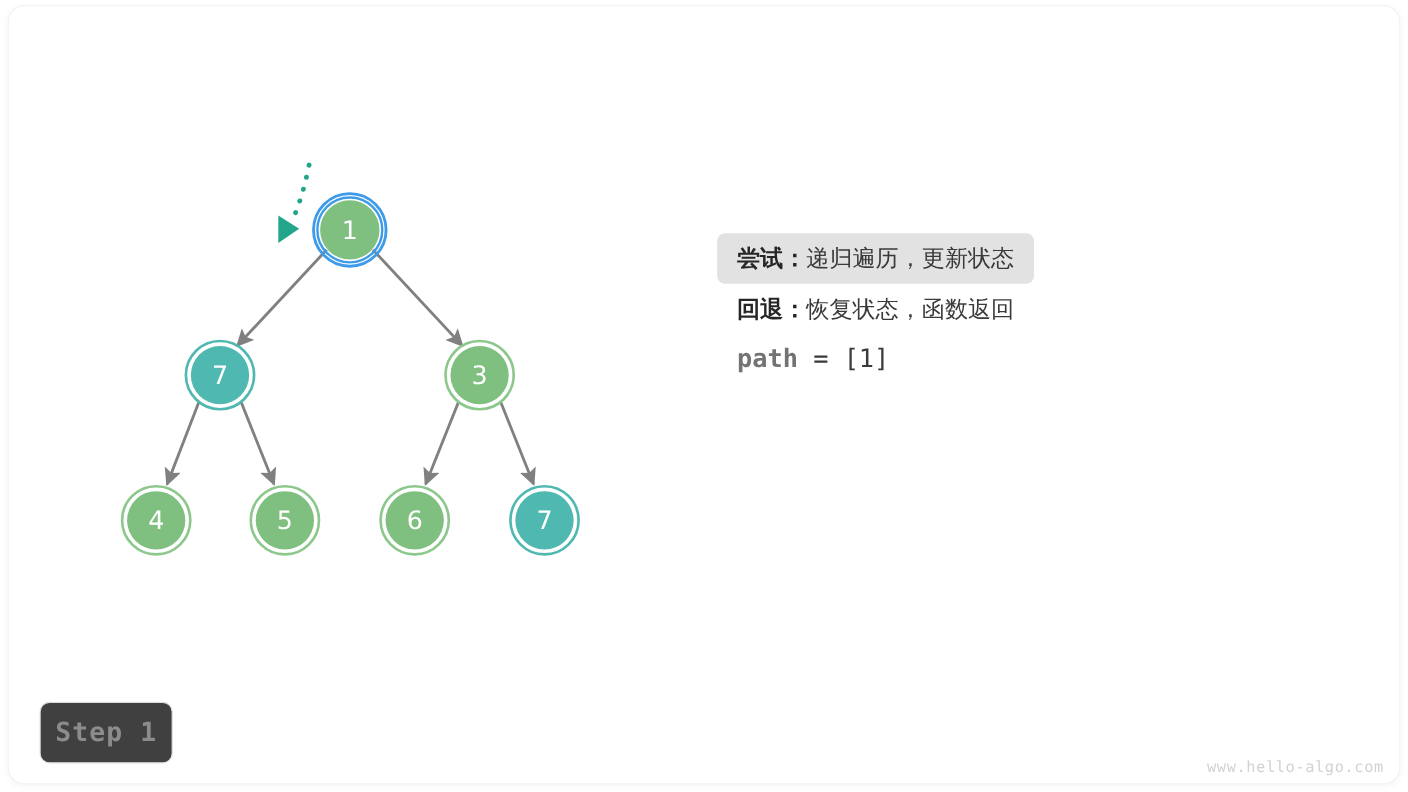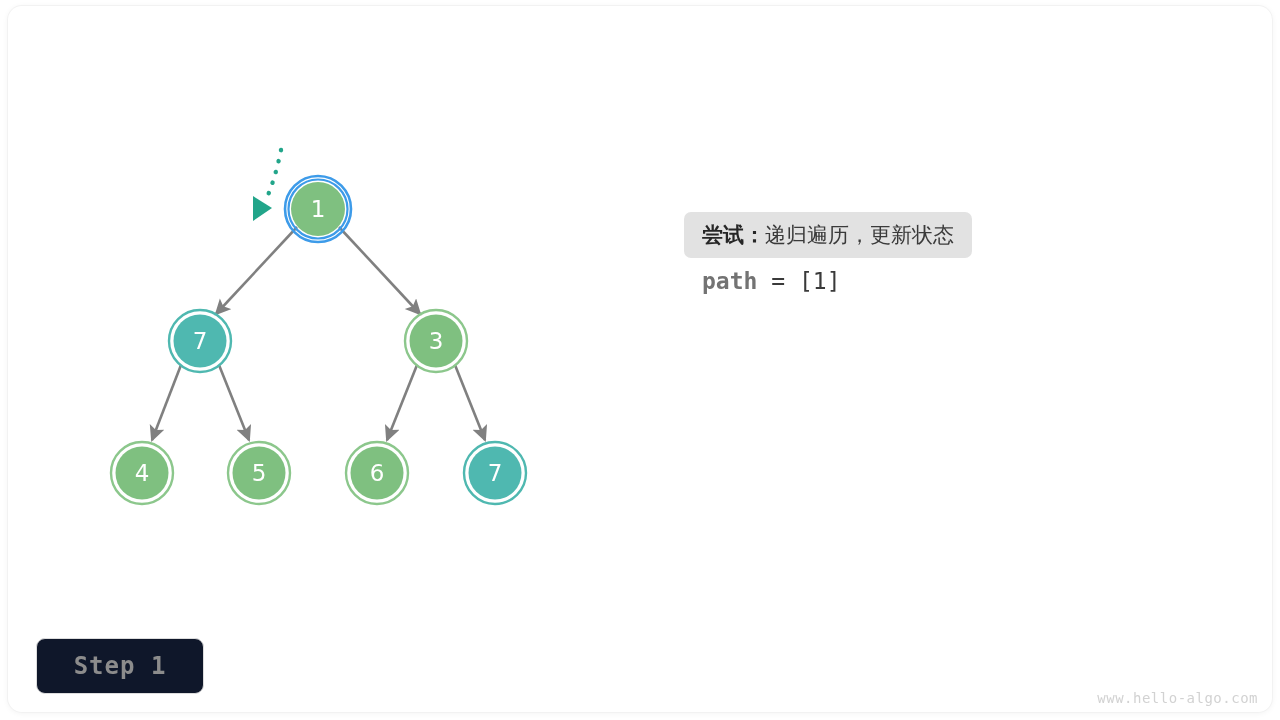--- a/index.html
+++ b/index.html
@@ -39,21 +39,21 @@
   }
   .node-label {
     font-family: "DejaVu Sans", sans-serif;
     font-size: 23px;
     fill: #ffffff;
   }
 
   
   #info-panel {
     position: absolute;
-    left: 684px;
+    left: 652px;
     top: 212px;
     width: 520px;
   }
   .info-line {
     height: 46px;
     line-height: 46px;
     white-space: nowrap;
   }
   .cn-text {
     font-family: "DejaVu Sans", sans-serif;
@@ -97,26 +97,26 @@
     font-weight: bold;
   }
   .code-val { color: #3a3a3a; }
   .spacer-row { height: 72px; }
 
   
   #step-badge {
     position: absolute;
     left: 36px;
     top: 638px;
-    width: 168px;
+    width: 121px;
     height: 56px;
     box-sizing: border-box;
     border: 1px solid #dddddd;
     border-radius: 9px;
-    background: #0f172a;
+    background: #404040;
     display: flex;
     align-items: center;
     justify-content: center;
     font-family: "DejaVu Sans Mono", monospace;
     font-size: 24px;
     font-weight: bold;
     color: #8c8c8c;
     letter-spacing: 1px;
   }
 
@@ -202,20 +202,23 @@
       <text class="node-label" x="495" y="481" text-anchor="middle">7</text>
     </g>
   </svg>
 
   <div id="info-panel">
 
     <div class="info-line">
       <span class="highlight-row cn-text"><span class="kw">尝试：</span><span>递归遍历，更新状态</span></span>
     </div>
 
+    <div class="info-line">
+      <span class="plain-row cn-text"><span class="kw">回退：</span><span>恢复状态，函数返回</span></span>
+    </div>
 
     <div class="code-row"><span class="var-path">path</span><span class="code-val"> = </span><span class="code-val">[1]</span></div>
 
     <div class="spacer-row"></div>
 
 
   </div>
 
   <div id="step-badge">
     <span>Step 1</span>

